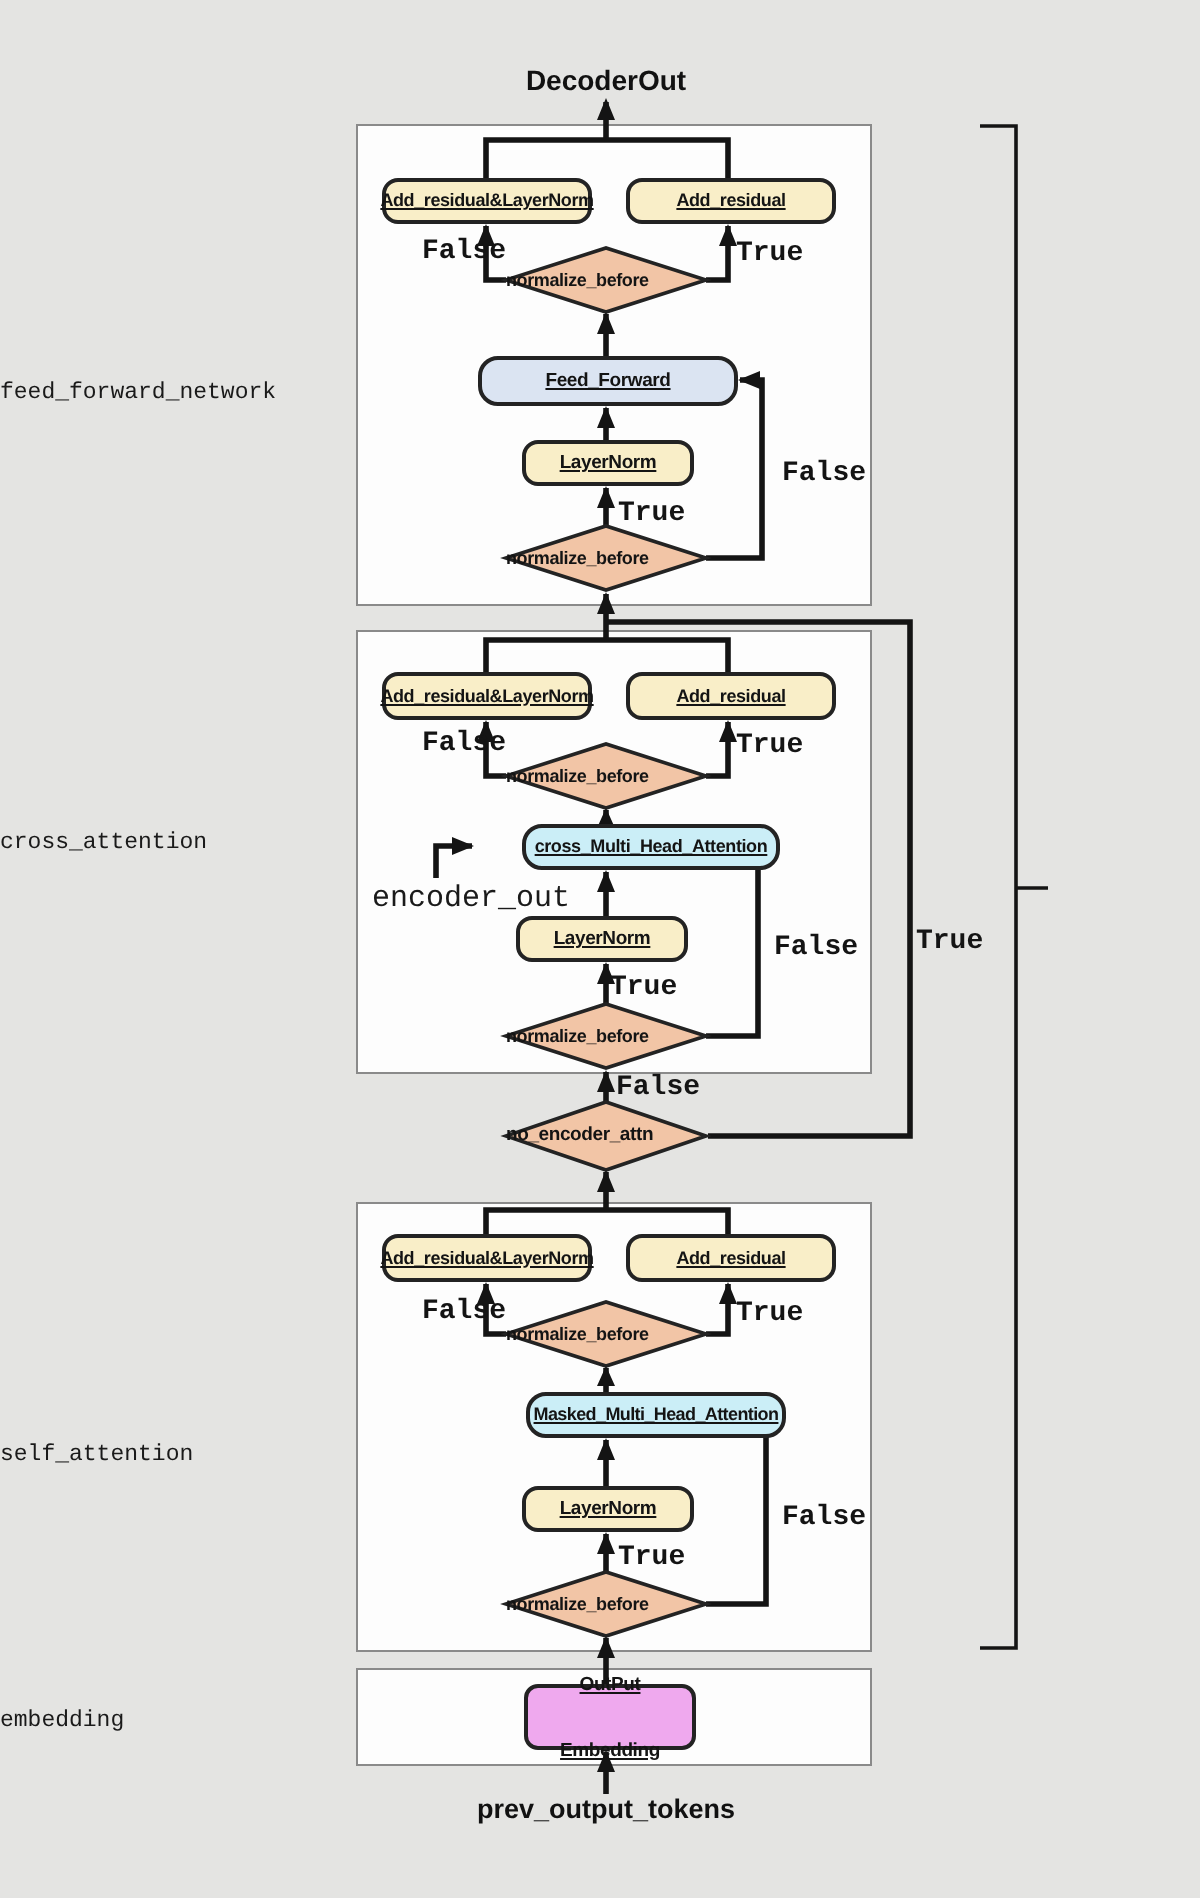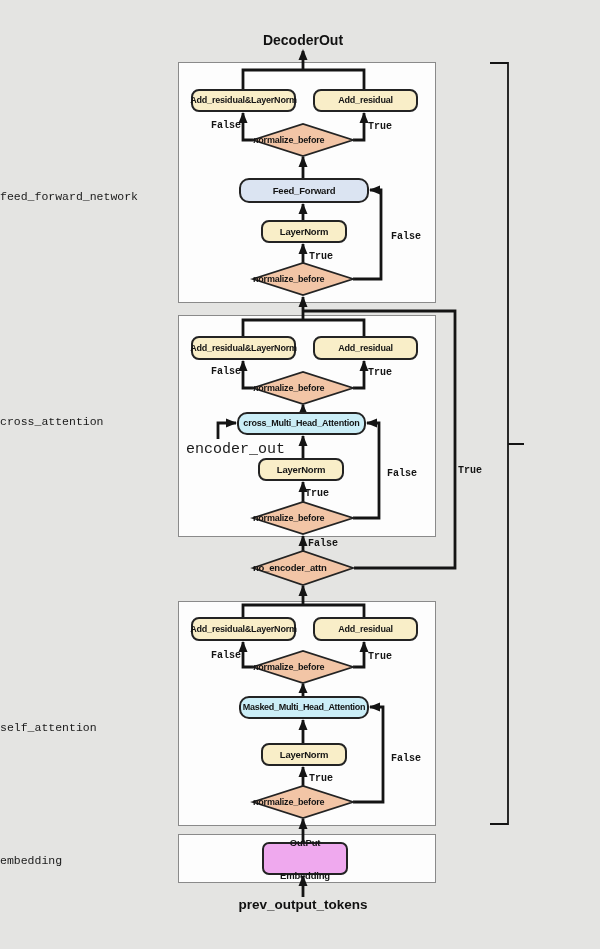--- a/index.html
+++ b/index.html
@@ -2,29 +2,29 @@
 <html><head>
 <meta charset="utf-8">
 <style>
   html,body{margin:0;padding:0;}
   body{background:#e4e4e2;font-family:"Liberation Sans",sans-serif;}
   #stage{position:relative;width:524px;height:949px;background:#e4e4e2;overflow:hidden;}
   .section-box{position:absolute;background:#fdfdfd;border:1px solid #8a8a8a;box-sizing:border-box;}
   #wires{position:absolute;left:0;top:0;width:600px;height:949px;}
   .node{position:absolute;box-sizing:border-box;border:2px solid #232323;border-radius:8px;
         display:flex;align-items:center;justify-content:center;text-align:center;
-        font-weight:bold;font-size:9px;letter-spacing:-0.2px;color:#141414;line-height:1;}
+        font-weight:bold;font-size:9px;letter-spacing:-0.2px;color:#141414;line-height:1;text-decoration:underline;}
   .cream{background:#f9eec8;}
   .blue{background:#dbe4f2;border-radius:10px;font-size:9.5px;}
-  .cyan{background:#cbeef7;border-radius:10px;}
+  .cyan{background:#cbeef7;border-radius:10px;margin-left:24px;}
   .pink{background:#efa9ee;flex-direction:column;font-size:9.5px;line-height:13px;border-radius:7px;}
   .dlabel{position:absolute;width:100px;text-align:left;font-weight:bold;font-size:9px;
           letter-spacing:-0.2px;color:#141414;line-height:10px;}
   .branch{position:absolute;font-family:"Liberation Mono",monospace;font-weight:bold;
-          font-size:10px;color:#141414;line-height:10px;}
+          font-size:14px;color:#141414;line-height:10px;}
   .secname{position:absolute;left:0;width:170px;
            font-family:"Liberation Mono",monospace;font-size:11.5px;color:#1a1a1a;line-height:12px;}
   .bigname{position:absolute;font-weight:bold;font-size:14px;color:#111;text-align:center;}
   .enc{position:absolute;font-family:"Liberation Mono",monospace;font-size:15px;color:#1a1a1a;}
 </style>
 </head>
 <body>
 
 <div id="stage">
 

